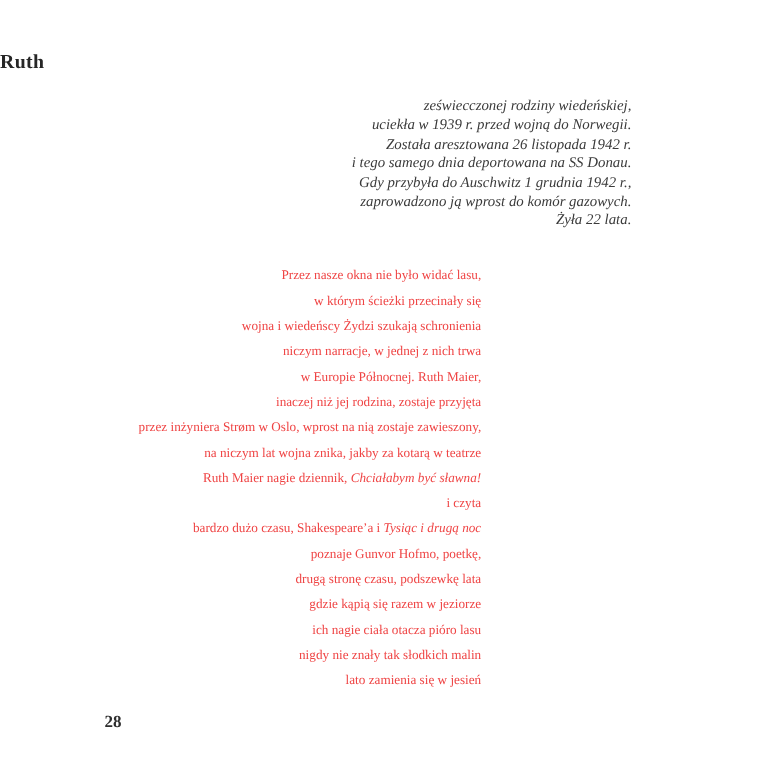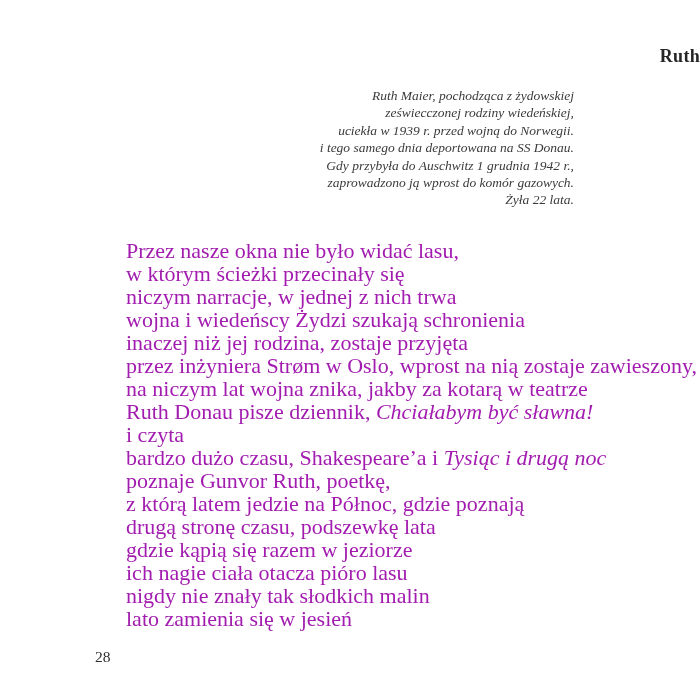--- a/index.html
+++ b/index.html
@@ -14,86 +14,88 @@
     background: #ffffff;
     font-family: "Liberation Serif", "DejaVu Serif", serif;
     color: #2b2b2b;
     overflow: hidden;
   }
   .poem-title {
     position: absolute;
     top: 46px;
     left: 0;
     width: 700px;
-    text-align: right;
+    text-align: left;
     font-size: 18px;
     font-weight: 700;
     letter-spacing: 0.3px;
     color: #262626;
   }
   .epigraph {
     position: absolute;
     top: 87px;
     right: 126px;
     text-align: right;
     font-style: italic;
     font-size: 13.5px;
     line-height: 17.4px;
     color: #3a3a3a;
   }
   .poem {
     position: absolute;
     top: 239px;
     left: 126px;
-    font-size: 22px;
+    font-size: 12px;
     line-height: 23px;
-    color: #a21caf;
+    color: #ef4444;
     white-space: nowrap;
+    text-align: right;
   }
   .poem-line em {
     font-style: italic;
   }
   .page-number {
     position: absolute;
     top: 648px;
     left: 95px;
     font-size: 15.5px;
     color: #2e2e2e;
+    font-weight: bold;
   }
 </style>
 </head>
 <body>
 
 <div class="page">
 
   <div class="poem-title">Ruth</div>
 
   <div class="epigraph">
-    <div class="epigraph-line">Ruth Maier, pochodząca z żydowskiej</div>
     <div class="epigraph-line">zeświecczonej rodziny wiedeńskiej,</div>
     <div class="epigraph-line">uciekła w 1939 r. przed wojną do Norwegii.</div>
+    <div class="epigraph-line">Została aresztowana 26 listopada 1942 r.</div>
     <div class="epigraph-line">i tego samego dnia deportowana na SS Donau.</div>
     <div class="epigraph-line">Gdy przybyła do Auschwitz 1 grudnia 1942 r.,</div>
     <div class="epigraph-line">zaprowadzono ją wprost do komór gazowych.</div>
     <div class="epigraph-line">Żyła 22 lata.</div>
   </div>
 
   <div class="poem">
     <div class="poem-line"><span>Przez nasze okna nie było widać lasu,</span><em></em></div>
     <div class="poem-line"><span>w którym ścieżki przecinały się</span><em></em></div>
+    <div class="poem-line"><span>wojna i wiedeńscy Żydzi szukają schronienia</span><em></em></div>
     <div class="poem-line"><span>niczym narracje, w jednej z nich trwa</span><em></em></div>
-    <div class="poem-line"><span>wojna i wiedeńscy Żydzi szukają schronienia</span><em></em></div>
+    <div class="poem-line"><span>w Europie Północnej. Ruth Maier,</span><em></em></div>
     <div class="poem-line"><span>inaczej niż jej rodzina, zostaje przyjęta</span><em></em></div>
     <div class="poem-line"><span>przez inżyniera Strøm w Oslo, wprost na nią zostaje zawieszony,</span><em></em></div>
     <div class="poem-line"><span>na niczym lat wojna znika, jakby za kotarą w teatrze</span><em></em></div>
-    <div class="poem-line"><span>Ruth Donau pisze dziennik, </span><em>Chciałabym być sławna!</em></div>
+    <div class="poem-line"><span>Ruth Maier nagie dziennik, </span><em>Chciałabym być sławna!</em></div>
     <div class="poem-line"><span>i czyta</span><em></em></div>
     <div class="poem-line"><span>bardzo dużo czasu, Shakespeare’a i </span><em>Tysiąc i drugą noc</em></div>
-    <div class="poem-line"><span>poznaje Gunvor Ruth, poetkę,</span><em></em></div>
-    <div class="poem-line"><span>z którą latem jedzie na Północ, gdzie poznają</span><em></em></div>
+    <div class="poem-line"><span>poznaje Gunvor Hofmo, poetkę,</span><em></em></div>
     <div class="poem-line"><span>drugą stronę czasu, podszewkę lata</span><em></em></div>
     <div class="poem-line"><span>gdzie kąpią się razem w jeziorze</span><em></em></div>
     <div class="poem-line"><span>ich nagie ciała otacza pióro lasu</span><em></em></div>
     <div class="poem-line"><span>nigdy nie znały tak słodkich malin</span><em></em></div>
     <div class="poem-line"><span>lato zamienia się w jesień</span><em></em></div>
   </div>
 
   <div class="page-number">28</div>
 
 </div>

